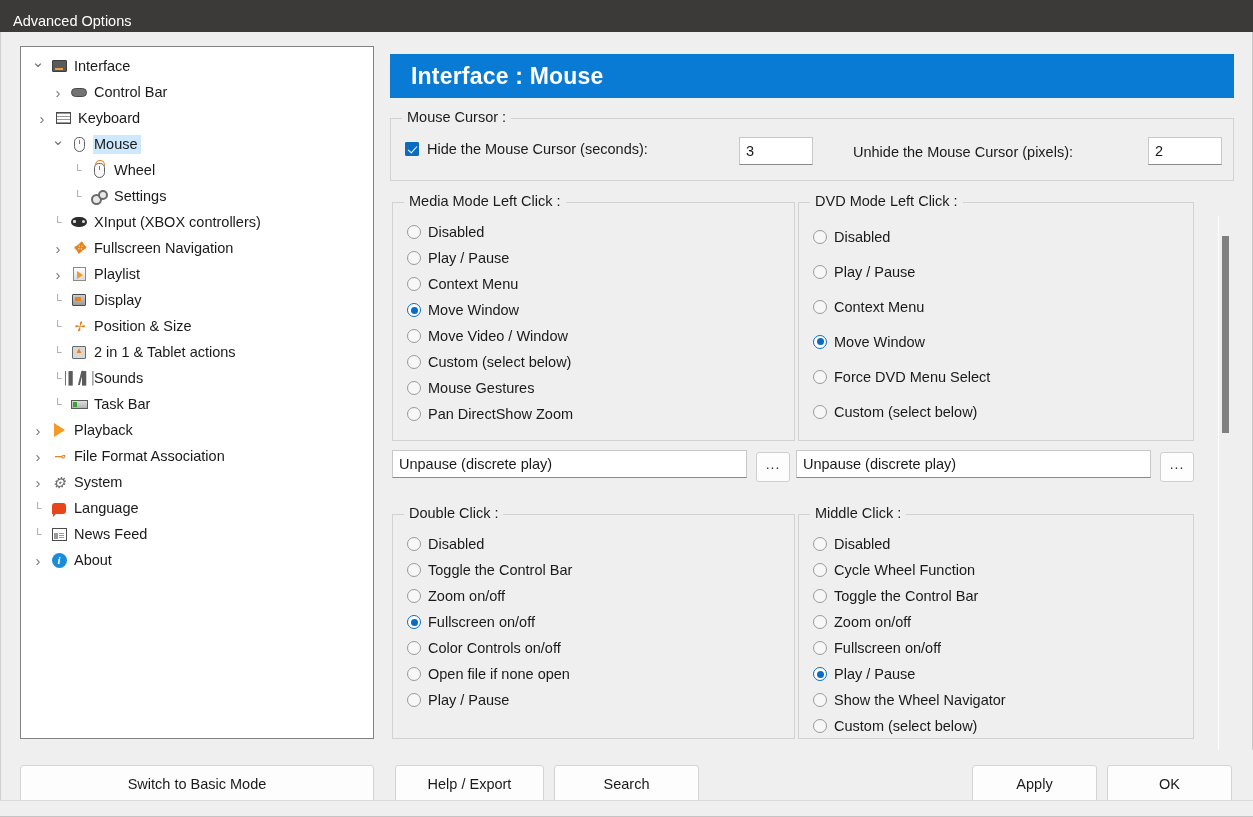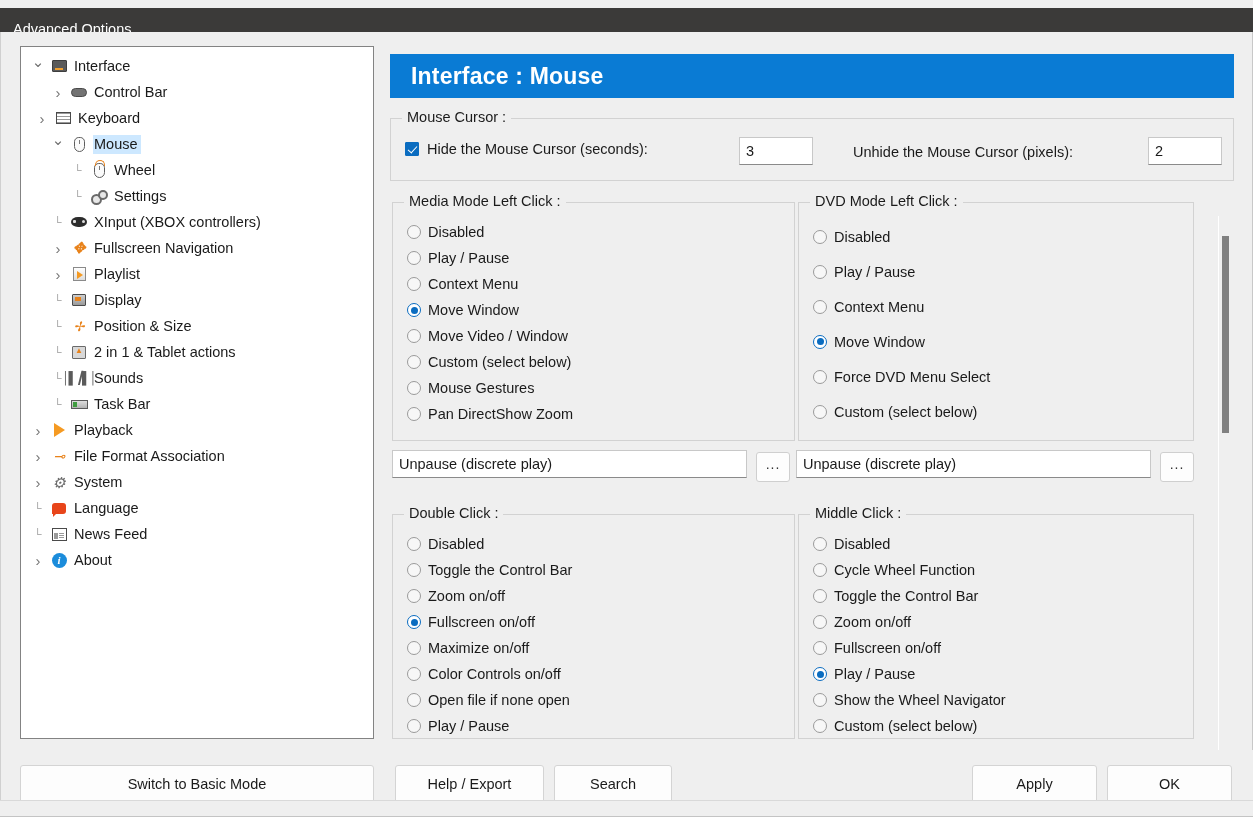--- a/index.html
+++ b/index.html
@@ -16,21 +16,20 @@
 
   
   #titlebar {
     height: 42px;
     background: #3b3a39;
     color: #ffffff;
     display: flex;
     align-items: center;
     padding-left: 13px;
     font-size: 14.5px;
-    margin-top: 8px;
   }
 
   
   #window {
     position: absolute;
     top: 32px; left: 0;
     width: 1253px; height: 785px;
     background: #efefef;
     border-left: 1px solid #d0d0d0;
     border-right: 1px solid #c8c8c8;
@@ -545,24 +544,20 @@
           <div class="rrow">
             <span class="rb"></span>
             <span class="rlabel">Zoom on/off</span>
           </div>
           <div class="rrow">
             <span class="rb on"></span>
             <span class="rlabel">Fullscreen on/off</span>
           </div>
           <div class="rrow">
             <span class="rb"></span>
-            <span class="rlabel">Maximize on/off</span>
-          </div>
-          <div class="rrow">
-            <span class="rb"></span>
             <span class="rlabel">Color Controls on/off</span>
           </div>
           <div class="rrow">
             <span class="rb"></span>
             <span class="rlabel">Open file if none open</span>
           </div>
           <div class="rrow">
             <span class="rb"></span>
             <span class="rlabel">Play / Pause</span>
           </div>
@@ -613,21 +608,21 @@
     <div id="vthumb"></div>
   </div>
 
   <div id="bottombar">
     <div class="btn" style="left:19px; top:14px; width:354px;">
       <span>Switch to Basic Mode</span>
     </div>
     <div class="btn" style="left:394px; top:14px; width:149px;">
       <span>Help / Export</span>
     </div>
-    <div class="btn" style="left:553px; top:14px; width:118px;">
+    <div class="btn" style="left:553px; top:14px; width:145px;">
       <span>Search</span>
     </div>
     <div class="btn" style="left:971px; top:14px; width:125px;">
       <span>Apply</span>
     </div>
     <div class="btn" style="left:1106px; top:14px; width:125px;">
       <span>OK</span>
     </div>
   </div>
 </div>

